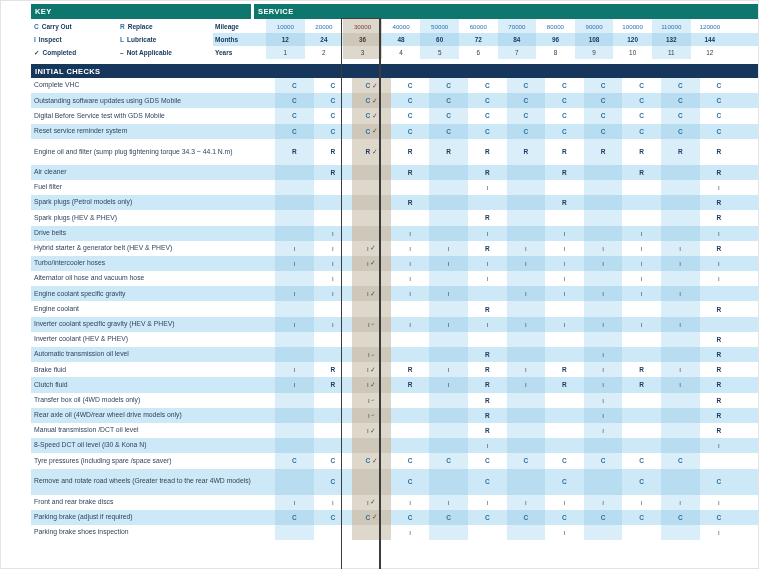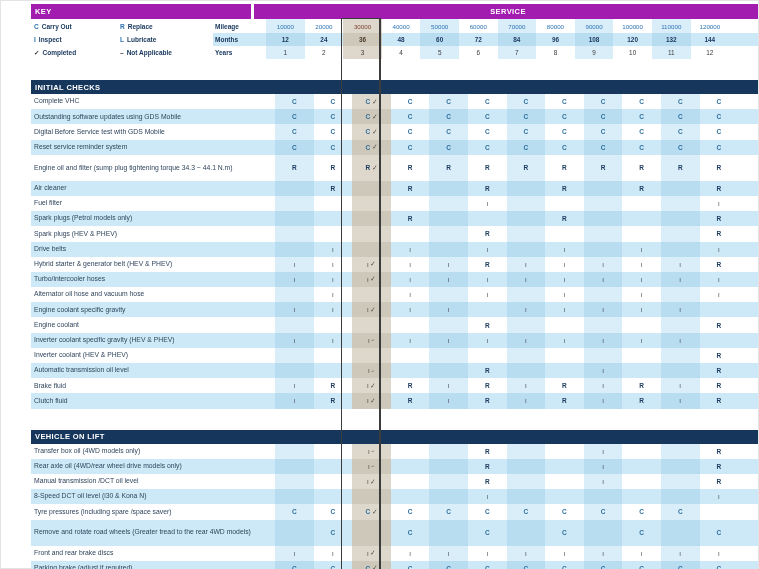--- a/index.html
+++ b/index.html
@@ -1,24 +1,24 @@
 <!DOCTYPE html>
 <html><head>
 <meta charset="utf-8">
 <style>
   html,body{margin:0;padding:0;background:#fff;}
   .page{position:relative;width:759px;height:569px;overflow:hidden;background:#fff;
         font-family:"Liberation Sans",sans-serif;box-shadow:inset 0 0 0 1px #e3e3e3;}
   .content{margin-left:31px;margin-right:1px;}
   
   .bars{display:flex;gap:3px;padding-top:4px;}
-  .bar{height:15px;background:#a21caf;color:#fff;font-size:7.5px;font-weight:bold;
+  .bar{height:15px;background:#0f766e;color:#fff;font-size:7.5px;font-weight:bold;
        letter-spacing:.4px;display:flex;align-items:center;padding-left:4px;}
   .keybar{flex:0 0 216px;}
-  .servicebar{flex:1;justify-content:center;}
+  .servicebar{flex:1;}
   
   .header-zone{display:flex;}
   .key-grid{flex:0 0 182px;background:#fff;}
   .krow{display:flex;align-items:center;}
   .kitem{display:flex;align-items:center;gap:3px;}
   .k1{flex:0 0 86px;padding-left:3px;}
   .k2{flex:1;}
   .ksym{color:#2e74b5;font-weight:bold;font-size:6.6px;}
   .ksym.kdark{color:#3f3f3f;}
   .klab{color:#17365c;font-weight:bold;font-size:6.5px;}
@@ -26,21 +26,21 @@
   .srow{display:flex;align-items:stretch;}
   .slab{flex:0 0 51px;display:flex;align-items:center;padding-left:2px;
         font-size:6.5px;font-weight:bold;color:#17365c;}
   .sval{font-size:6.2px;}
   .r-mileage .sval{color:#2e74b5;}
   .r-months .sval{color:#17365c;font-weight:bold;font-size:6.4px;}
   .r-years  .sval{color:#3a3a3a;font-size:6.4px;}
   .r-mileage .hl .sval{color:#7c4431;}
   .r-months  .hl .sval{color:#4d3a2c;}
   
-  .secbar{height:14px;margin-top:21px;background:#16365c;color:#fff;font-weight:bold;
+  .secbar{height:14px;margin-top:5px;background:#16365c;color:#fff;font-weight:bold;
           font-size:7.5px;letter-spacing:.4px;display:flex;align-items:center;padding-left:4px;}
   .trow{display:flex;align-items:stretch;height:15.2px;}
   .trow.tall{height:26px;}
   .lab{flex:0 0 233px;display:flex;align-items:center;padding:0 8px 0 3px;
        font-size:6.8px;line-height:1.25;color:#30455c;}
   .cell{flex:0 0 38.6px;display:flex;align-items:center;justify-content:center;gap:1.5px;}
   .pad{flex:1;}
   
   .row-a{background:#ffffff;}
   .row-b{background:#cde9f7;}
@@ -878,21 +878,20 @@
             <div class="mark mark-R">R</div>
           </div>
           <div class="cell colb">
             <div class="mark mark-I">I</div>
           </div>
           <div class="cell">
             <div class="mark mark-R">R</div>
           </div>
           <div class="pad"></div>
         </div>
-        <div class="secbar">VEHICLE ON LIFT</div>
         <div class="trow row-a">
           <div class="lab">Transfer box oil (4WD models only)</div>
           <div class="cell colb"></div>
           <div class="cell"></div>
           <div class="cell colb hl">
             <div class="mark mark-I">I</div>
             <div class="hand">–</div>
           </div>
           <div class="cell"></div>
           <div class="cell colb"></div>

